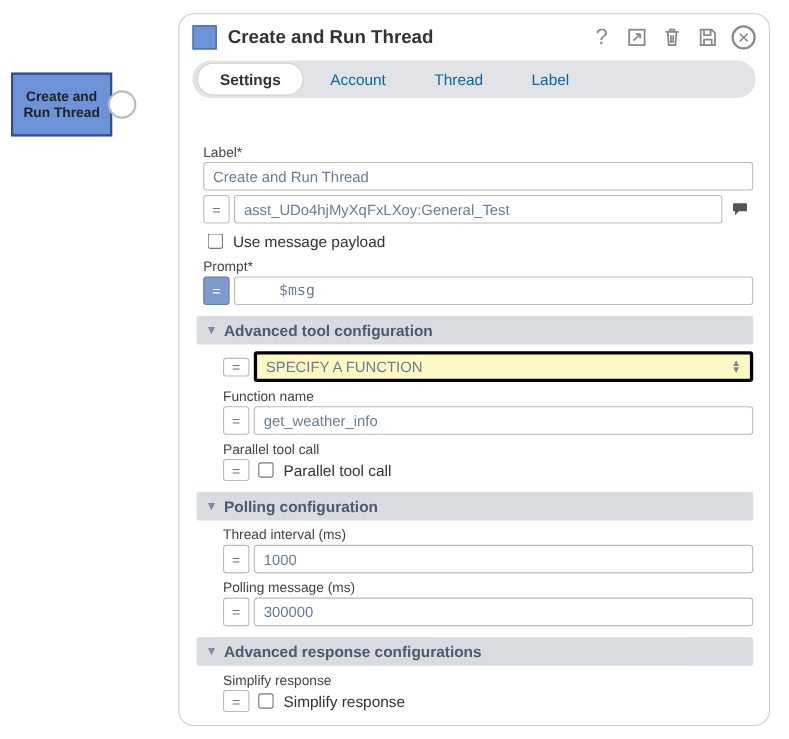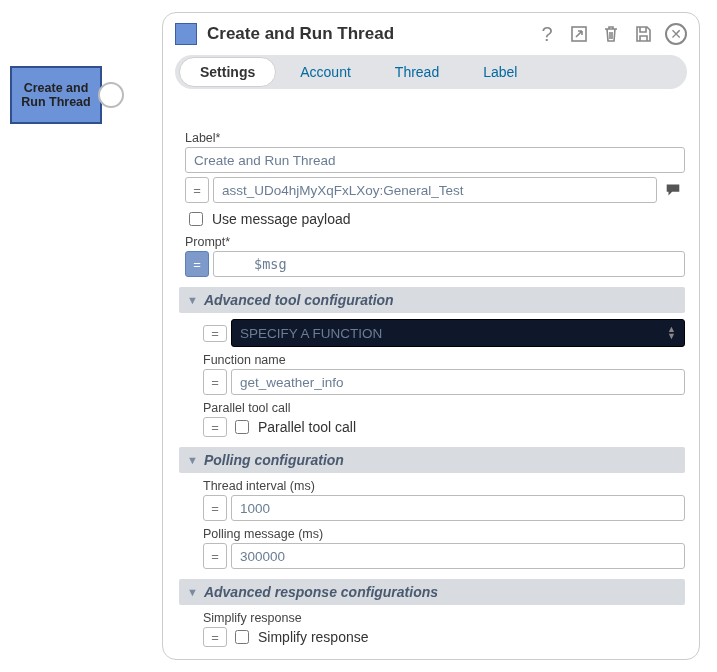--- a/index.html
+++ b/index.html
@@ -153,26 +153,26 @@
     background:#d8dce0;
     height:26px;
     display:flex;
     align-items:center;
     gap:6px;
     padding:0 8px;
     margin: 10px 0 6px -6px;
     border-radius:2px;
   }
   .section .caret { color:#7a8aa0; font-size:11px; }
-  .section .stitle { font-weight:700; color:#4a5a70; font-size:14px;font-style:italic; }
+  .section .stitle { font-weight:700; color:#4a5a70; font-size:14px; }
   .indent { margin-left: 18px; }
   .select-like { display:flex; align-items:center; }
   .select-input {
-    flex:1; height:28px; border:1px solid #000000; border-radius:3px;
-    padding:0 8px; font-size:13.5px; color:#6a7d94; background:#0f172a;
+    flex:1; height:28px; border:3px solid #000000; border-radius:3px;
+    padding:0 8px; font-size:13.5px; color:#6a7d94; background:#fef9c3;
     display:flex; align-items:center; justify-content:space-between;
   }
   .spin-arrows { color:#888; font-size:9px; line-height:7px; display:flex; flex-direction:column; }
 </style>
 </head>
 <body>
 
 <div class="node-wrap">
   <div class="node-box">
     <span>Create and Run Thread</span>

